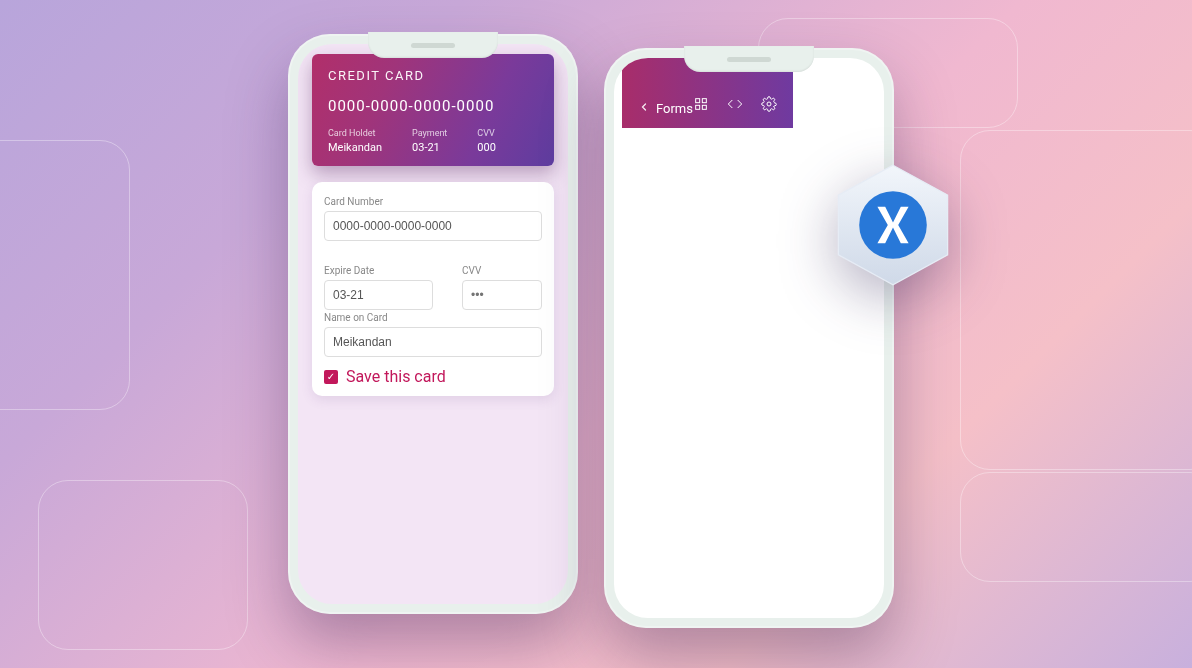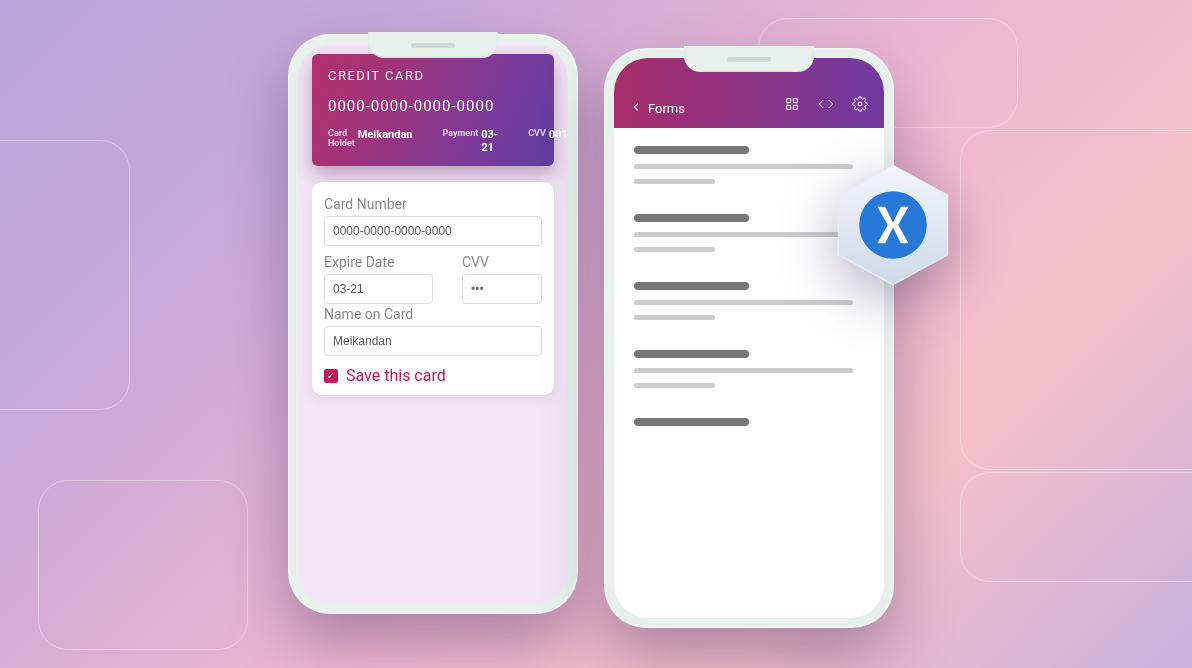--- a/index.html
+++ b/index.html
@@ -53,51 +53,51 @@
     border-radius: 6px;
     background: linear-gradient(115deg, #b12f6a 0%, #a0347a 30%, #7a3a9a 70%, #5e3da0 100%);
     color: #fff;
     padding: 14px 16px 12px;
     display: flex; flex-direction: column; justify-content: space-between;
     box-shadow: 0 8px 18px rgba(80,30,90,0.35);
   }
   .cc-title { font-size: 13px; letter-spacing: 1.5px; opacity: .95; }
   .cc-number { font-size: 15px; letter-spacing: 1px; }
   .cc-row { display: flex; gap: 30px; font-size: 10px; }
-  .cc-col { display: flex; flex-direction: row; gap: 3px; font-weight: bold; }
+  .cc-col { display: flex; flex-direction: column; gap: 3px; }
   .cc-col .lbl { opacity: .75; font-size: 9px; }
   .cc-col .val { font-size: 11px; }
 
   .form-card {
     background: #fff; margin: 6px 14px 10px; border-radius: 10px;
     padding: 12px 12px 10px; box-shadow: 0 4px 12px rgba(100,60,130,0.12);
   }
-  .flabel { font-size: 14px; color: #888; margin: 2px 0 4px; }
+  .flabel { font-size: 10px; color: #888; margin: 2px 0 4px; }
   .finput {
     width: 100%; height: 30px; border: 1px solid #ddd; border-radius: 4px;
     padding: 0 8px; font-size: 12px; color: #555;
   }
-  .frow { display: flex; gap: 29px; margin-top: 6px; }
+  .frow { display: flex; gap: 29px; margin-top: 22px; }
   .frow .col { flex: 1; }
   .frow .col.small { flex: 0 0 80px; }
   .save-row { display: flex; align-items: center; gap: 8px; margin-top: 10px; }
   .chk { width: 14px; height: 14px; background: #c2185b; border-radius: 2px; display: flex; align-items: center; justify-content: center; color: #fff; font-size: 10px; }
   .save-label { font-size: 16px; color: #c2185b; }
 
   .add-btn {
     margin: 10px auto 0; width: 180px; height: 40px; border-radius: 20px;
     background: linear-gradient(90deg, #b12470 0%, #6a3aa0 100%);
     color: #fff; font-size: 13px; letter-spacing: 2px; font-weight: 600;
     display: flex; align-items: center; justify-content: center;
     box-shadow: 0 8px 16px rgba(90,30,100,0.35);
     cursor: pointer;
   }
 
   
-  .screen.forms { background: #fff; display: flex; flex-direction: column; }
+  .screen.forms { background: #fff; display: flex; flex-direction: row; padding-left: 8px; }
   .forms-header {
     height: 70px;
     background: linear-gradient(90deg, #a82d6a 0%, #6f3aa0 100%);
     display: flex; align-items: flex-end; padding: 0 16px 12px; color: #fff;
   }
   .fh-left { display: flex; align-items: center; gap: 6px; flex: 1; }
   .fh-left .chv { font-size: 14px; opacity: .9; }
   .fh-title { font-size: 13px; }
   .fh-icons { display: flex; gap: 18px; }
   .fh-icons svg { width: 16px; height: 16px; stroke: #fff; fill: none; stroke-width: 1.5; }
@@ -141,21 +141,21 @@
           <div class="cc-col">
             <span class="lbl">Card Holdet</span>
             <span class="val">Meikandan</span>
           </div>
           <div class="cc-col">
             <span class="lbl">Payment</span>
             <span class="val">03-21</span>
           </div>
           <div class="cc-col">
             <span class="lbl">CVV</span>
-            <span class="val">001</span>
+            <span class="val">000</span>
           </div>
         </div>
       </div>
 
       <div class="form-card">
         <div class="flabel">Card Number</div>
         <input class="finput" value="0000-0000-0000-0000" style="">
         <div class="frow">
           <div class="col">
             <div class="flabel">Expire Date</div>

